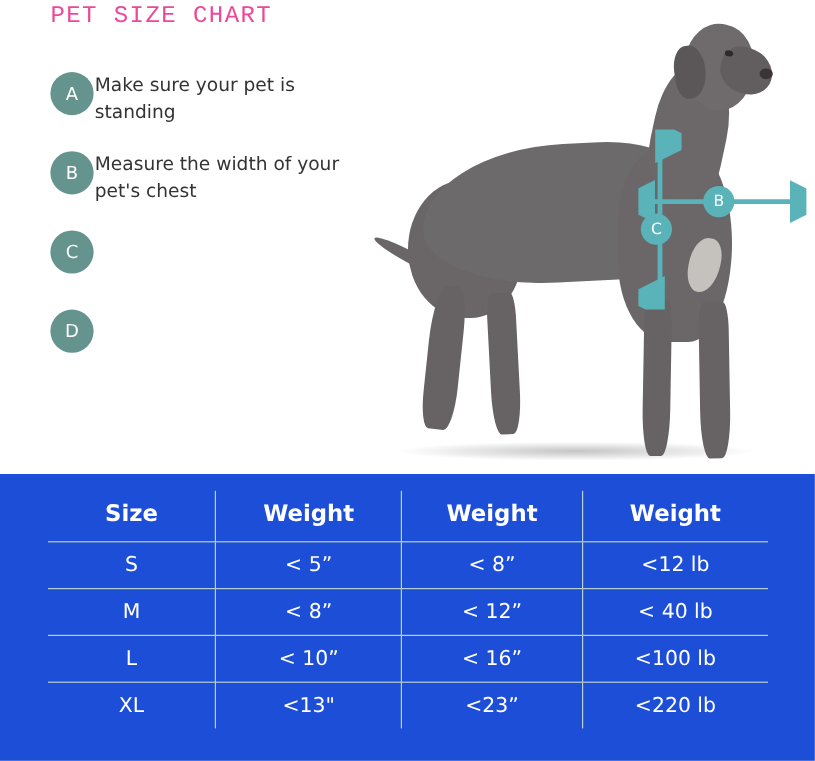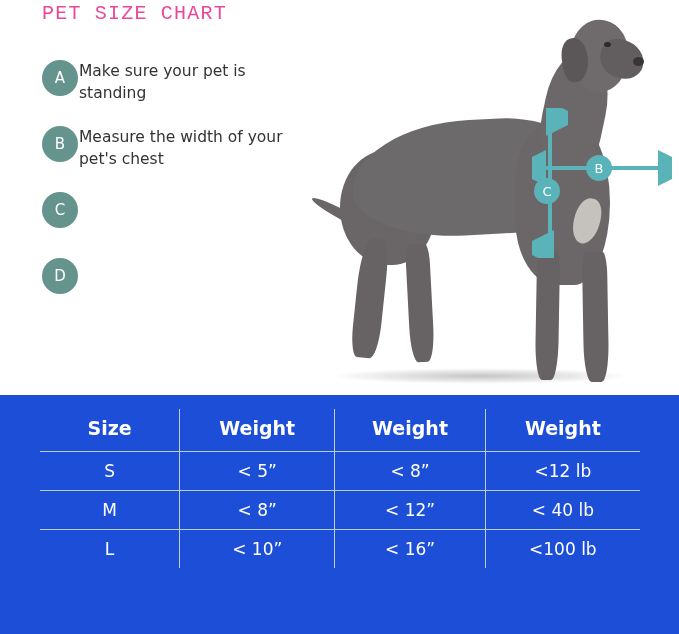--- a/index.html
+++ b/index.html
@@ -361,17 +361,23 @@
           <td>&lt; 8”</td>
           <td>&lt; 12”</td>
           <td>&lt; 40 lb</td>
         </tr>
         <tr>
           <td>L</td>
           <td>&lt; 10”</td>
           <td>&lt; 16”</td>
           <td>&lt;100 lb</td>
         </tr>
+        <tr>
+          <td>XL</td>
+          <td>&lt;13"</td>
+          <td>&lt;23”</td>
+          <td>&lt;220 lb</td>
+        </tr>
       </tbody>
     </table>
   </div>
 
 </div>
 
 </body></html>

